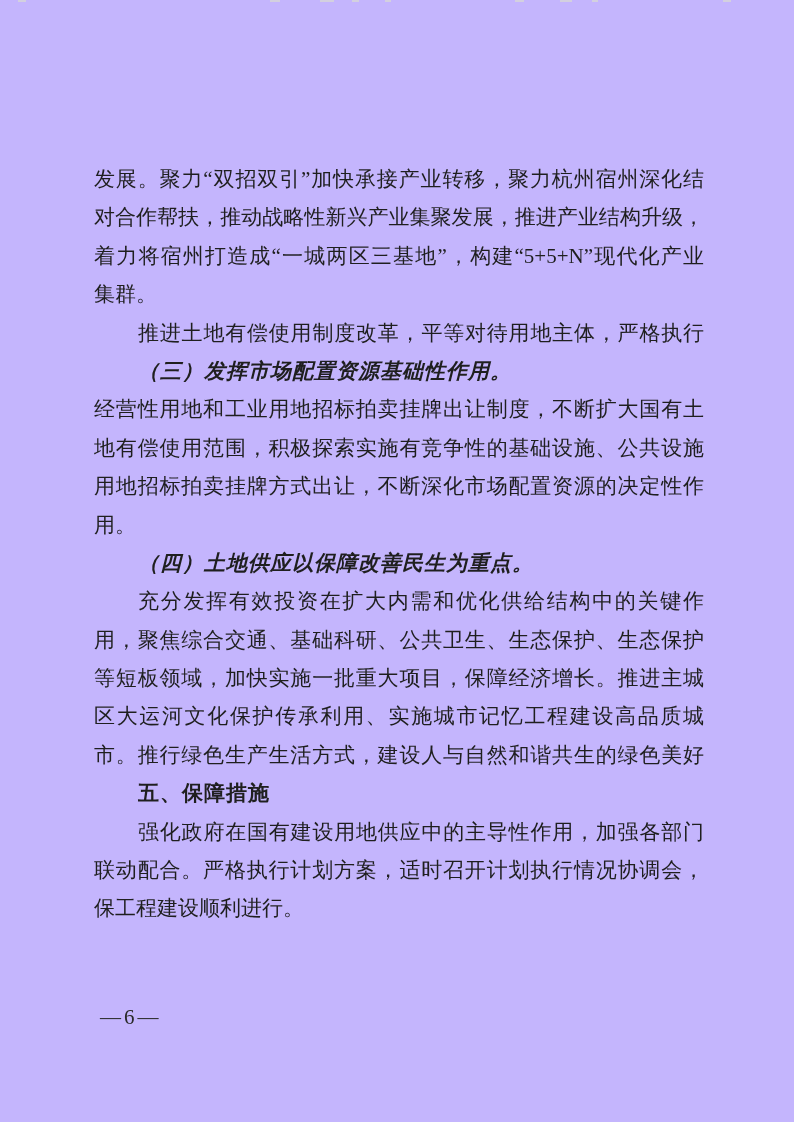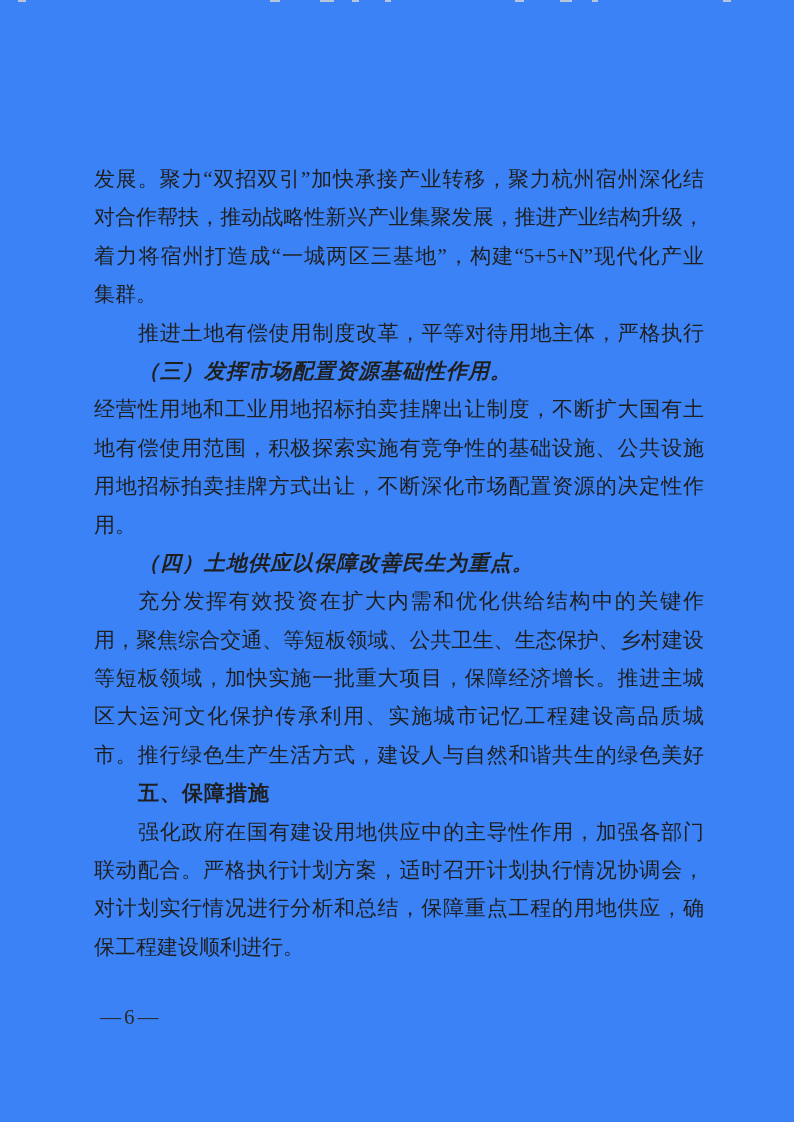--- a/index.html
+++ b/index.html
@@ -12,21 +12,21 @@
     background: #ffffff;
     position: relative;
     overflow: hidden;
     font-family: "Liberation Serif", "DejaVu Serif", serif;
   }
   .page {
     position: absolute;
     left: 0; top: 0;
     width: 794px;
     height: 1122px;
-    background: #3b82f6;
+    background: #c4b5fd;
   }
   
   .scan-artifact {
     position: absolute;
     top: 0;
     height: 2px;
     background: #d7d7d7;
     opacity: 0.8;
   }
   .content {
@@ -92,26 +92,25 @@
       <div class="line fill">着力将宿州打造成“一城两区三基地”，构建“5+5+N”现代化产业</div>
       <div class="line">集群。</div>
       <div class="line fill indent">推进土地有偿使用制度改革，平等对待用地主体，严格执行</div>
       <div class="line indent kai">（三）发挥市场配置资源基础性作用。</div>
       <div class="line fill">经营性用地和工业用地招标拍卖挂牌出让制度，不断扩大国有土</div>
       <div class="line fill">地有偿使用范围，积极探索实施有竞争性的基础设施、公共设施</div>
       <div class="line fill">用地招标拍卖挂牌方式出让，不断深化市场配置资源的决定性作</div>
       <div class="line">用。</div>
       <div class="line indent kai">（四）土地供应以保障改善民生为重点。</div>
       <div class="line fill indent">充分发挥有效投资在扩大内需和优化供给结构中的关键作</div>
-      <div class="line fill">用，聚焦综合交通、等短板领域、公共卫生、生态保护、乡村建设</div>
+      <div class="line fill">用，聚焦综合交通、基础科研、公共卫生、生态保护、生态保护</div>
       <div class="line fill">等短板领域，加快实施一批重大项目，保障经济增长。推进主城</div>
       <div class="line fill">区大运河文化保护传承利用、实施城市记忆工程建设高品质城</div>
       <div class="line fill">市。推行绿色生产生活方式，建设人与自然和谐共生的绿色美好</div>
       <div class="line indent hei">五、保障措施</div>
       <div class="line fill indent">强化政府在国有建设用地供应中的主导性作用，加强各部门</div>
       <div class="line fill">联动配合。严格执行计划方案，适时召开计划执行情况协调会，</div>
-      <div class="line fill">对计划实行情况进行分析和总结，保障重点工程的用地供应，确</div>
       <div class="line">保工程建设顺利进行。</div>
     </div>
 
   <div class="page-number">—6—</div>
 
 </div>
 
 </body></html>

